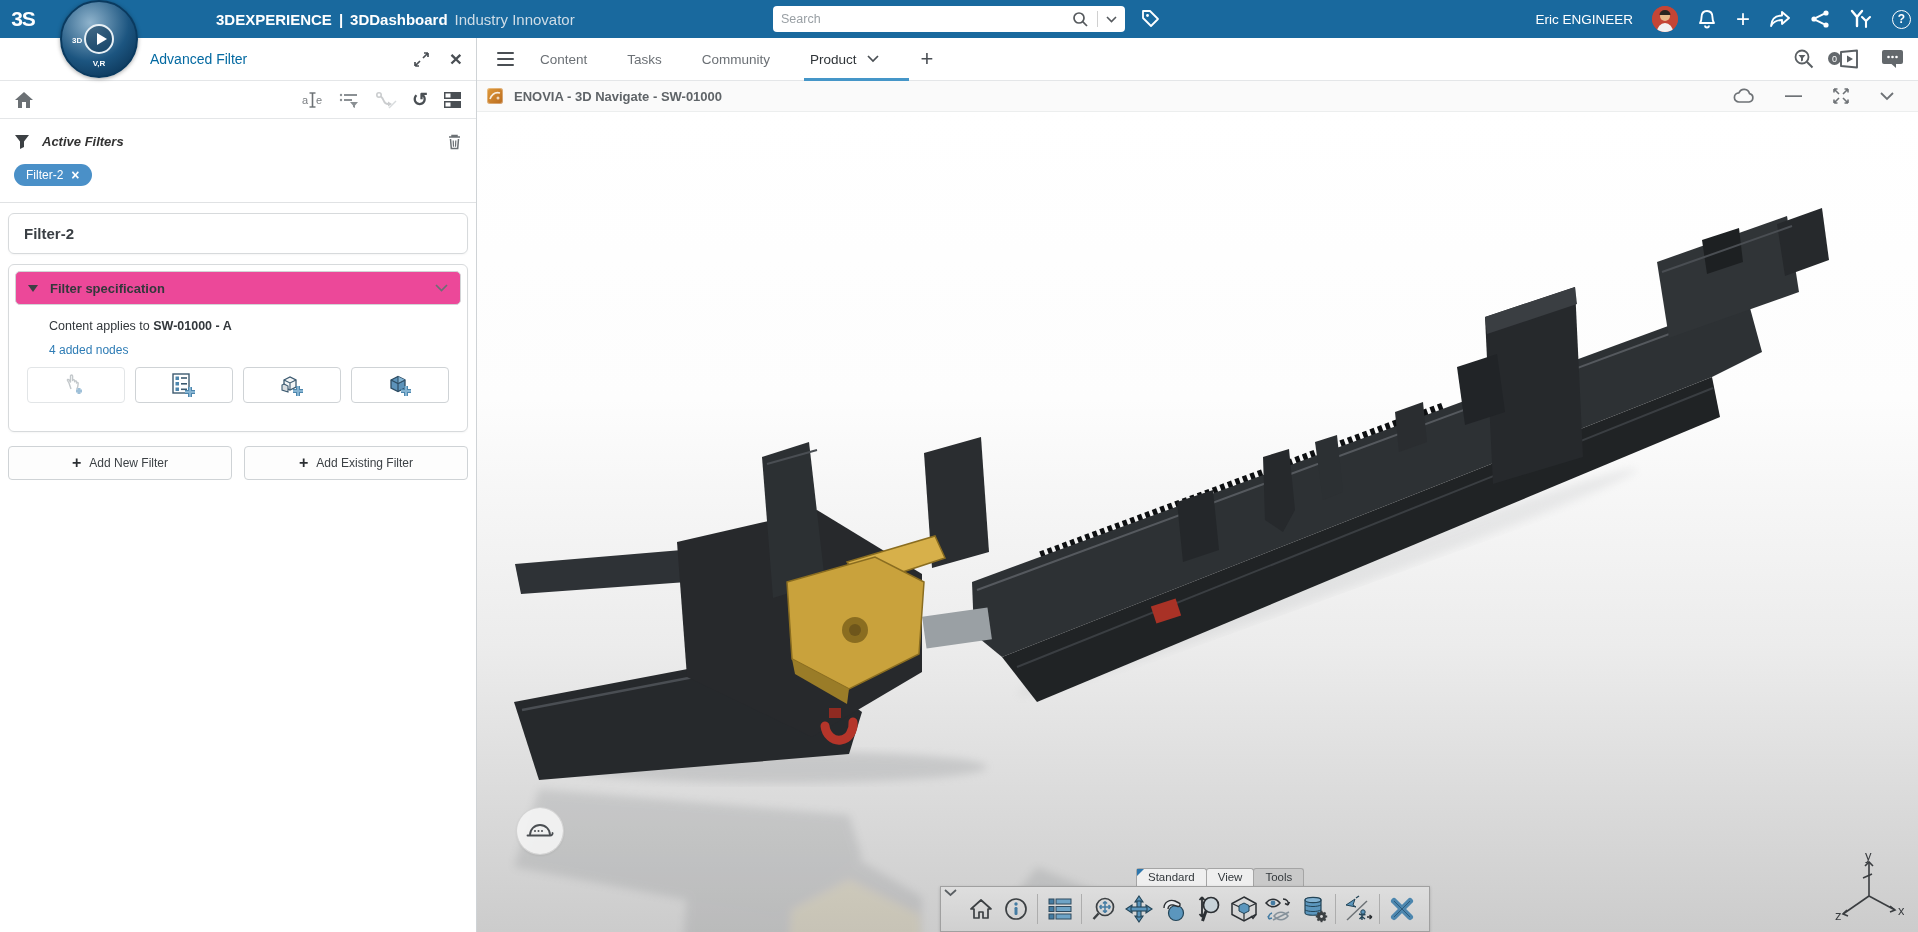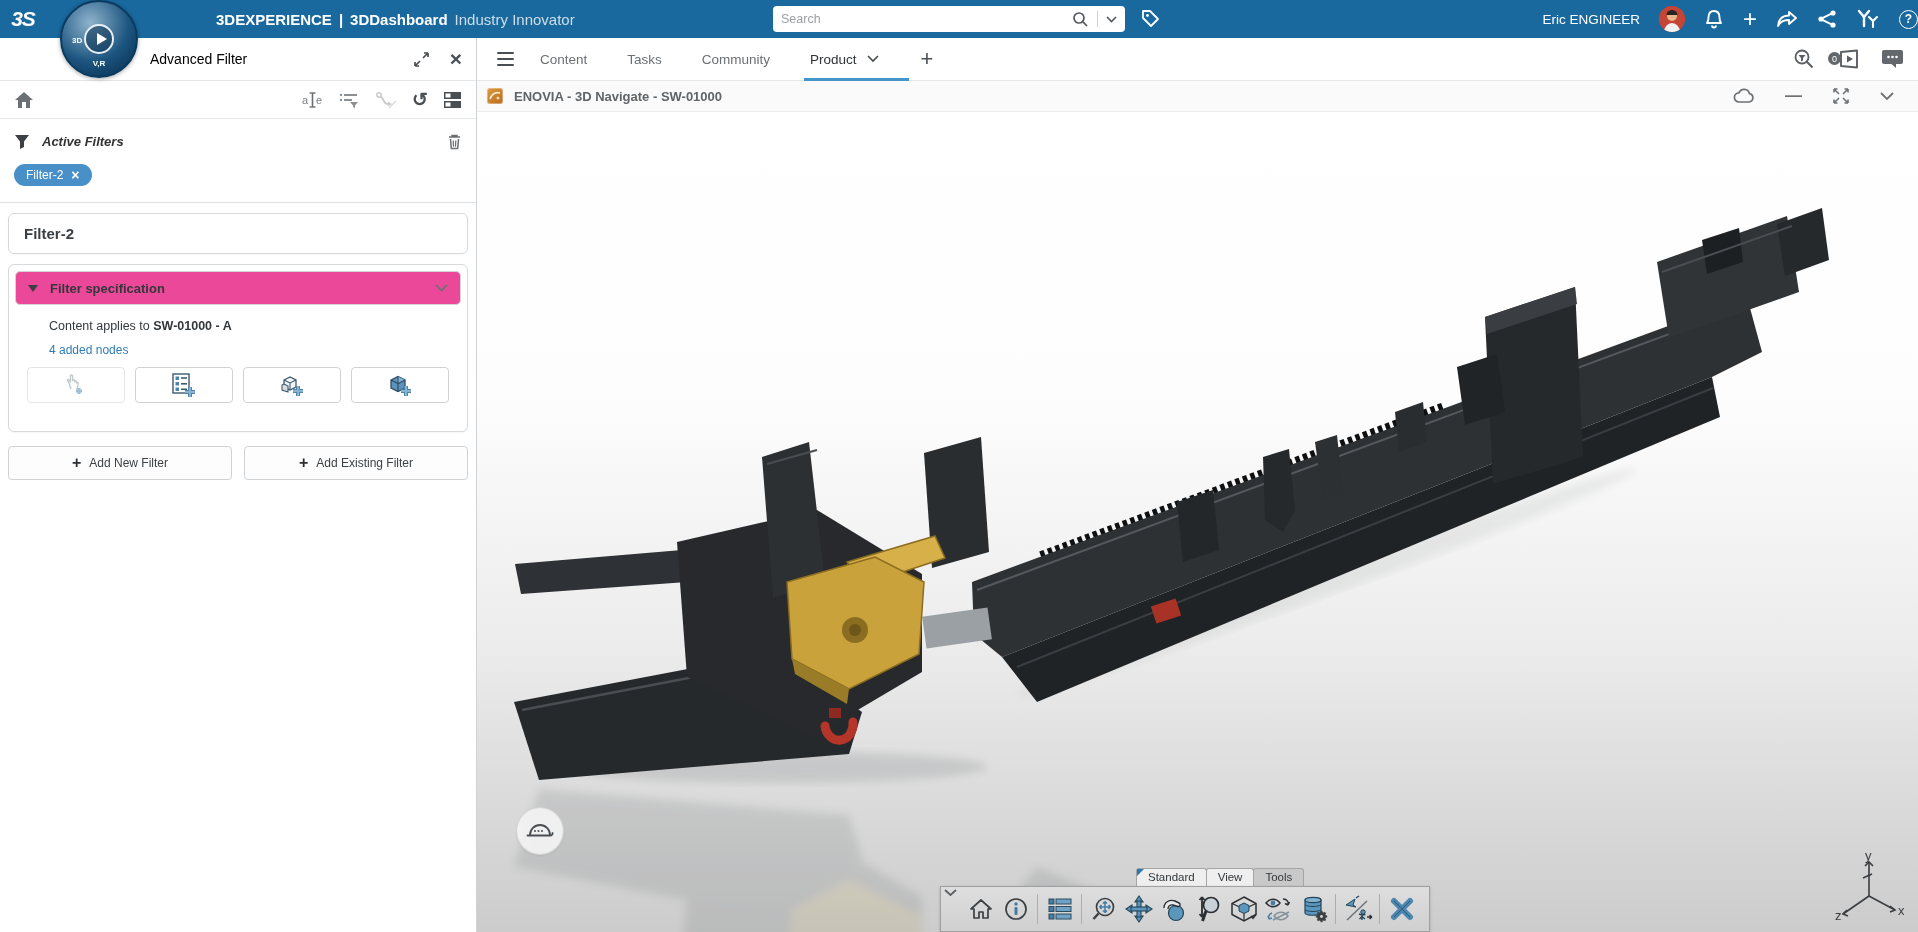--- a/index.html
+++ b/index.html
@@ -1,52 +1,52 @@
 <!DOCTYPE html>
 <html><head>
 <meta charset="utf-8">
 <style>
   * { margin:0; padding:0; box-sizing:border-box; }
   html,body { width:1918px; height:932px; overflow:hidden; font-family:"Liberation Sans", sans-serif; background:#fff; }
 
   
   .topbar { position:relative; height:38px; background:#19699e; display:flex; align-items:center; color:#fff; z-index:40; }
-  .logo-3ds { width:46px; text-align:center; font-style:italic; font-weight:bold; font-size:21px; letter-spacing:-1px; color:#fff; }
+  .logo-3ds { width:46px; text-align:center; font-weight:bold; font-size:21px; letter-spacing:-1px; color:#fff; }
   .compass { position:absolute; left:60px; top:0px; width:78px; height:78px; border-radius:50%;
              background:radial-gradient(circle at 38% 28%, #8fb3cc, #1c5580 55%, #0a3355 90%);
              border:2px solid #0a3a5f; z-index:60; box-shadow:0 1px 4px rgba(0,0,0,.35); }
   .compass .play { position:absolute; left:50%; top:50%; width:30px; height:30px; margin:-15px 0 0 -15px;
                    border:2px solid #e8f0f5; border-radius:50%; background:rgba(10,50,80,.55); }
   .compass .play::after { content:""; position:absolute; left:11px; top:7px; border-left:10px solid #fff;
                           border-top:6px solid transparent; border-bottom:6px solid transparent; }
   .compass .lbl { position:absolute; font-size:8px; font-weight:bold; color:#fff; }
   .compass .lbl-3d { left:10px; top:34px;text-align:right; }
   .compass .lbl-vr { left:50%; transform:translateX(-50%); bottom:8px; }
   .brand { margin-left:170px; font-size:15px; white-space:nowrap; display:flex; align-items:center; gap:7px; }
   .brand b { font-weight:bold; }
   .brand .ctx { color:#cfdde7; font-weight:normal; }
   .search-wrap { position:absolute; left:773px; top:6px; width:352px; height:26px; background:#fff; border-radius:4px;
                  display:flex; align-items:center; padding:12px 8px; }
   .search-wrap input { flex:1; border:none; outline:none; font-size:12.5px; color:#444; background:transparent; font-family:"Liberation Sans",sans-serif; }
   .search-wrap input::placeholder { color:#9aa0a5; }
   .sdiv { width:1px; height:16px; background:#d0d0d0; margin:0 8px; }
   .tag-ic { position:absolute; left:1140px; top:8px; }
-  .top-right { position:absolute; right:0; top:0; height:38px; display:flex; align-items:center; gap:19px; }
+  .top-right { position:absolute; right:7px; top:0; height:38px; display:flex; align-items:center; gap:19px; }
   .user-name { font-size:13.5px; color:#fff; }
   .avatar { width:26px; height:26px; border-radius:50%; background:#c44536; overflow:hidden; position:relative; }
   .avatar svg { position:absolute; left:0; top:0; }
   .tb-plus { font-size:24px; font-weight:normal; line-height:20px; }
   .help-circ { width:19px; height:19px; border:1.8px solid #fff; border-radius:50%; font-size:12px; font-weight:bold;
                display:flex; align-items:center; justify-content:center; }
 
   
   .main-row { display:flex; height:894px; }
   .left-panel { width:477px; background:#fff; border-right:1px solid #cfd3d6; display:flex; flex-direction:column; position:relative; z-index:30; }
   .panel-header { height:43px; display:flex; align-items:center; border-bottom:1px solid #e4e6e8; padding:0 14px 0 150px; }
-  .panel-title { font-size:14px; color:#000000; flex:1; }
+  .panel-title { font-size:14px; color:#0369a1; flex:1; }
   .ph-ic { color:#5a5f64; margin-left:20px; cursor:pointer; display:flex; }
   .panel-close { font-size:21px; color:#4a4f54; font-weight:bold; line-height:18px; }
   .panel-toolbar { height:38px; display:flex; align-items:center; padding:0 14px; border-bottom:1px solid #e4e6e8; }
   .pt-right { margin-left:auto; display:flex; align-items:center; gap:15px; }
   .undo-g { font-size:19px; font-weight:bold; color:#4a4f54; line-height:18px; }
   .af-section { padding:14px 14px 16px 14px; border-bottom:1px solid #e0e2e4; }
   .af-head { display:flex; align-items:center; }
   .af-title { font-size:13px; font-weight:bold; color:#333; margin-left:12px; flex:1;font-style:italic; }
   .chip { display:inline-flex; align-items:center; gap:8px; background:#4a90c8; color:#fff; font-size:12px;
           border-radius:12px; padding:4px 12px; margin-top:14px; }

